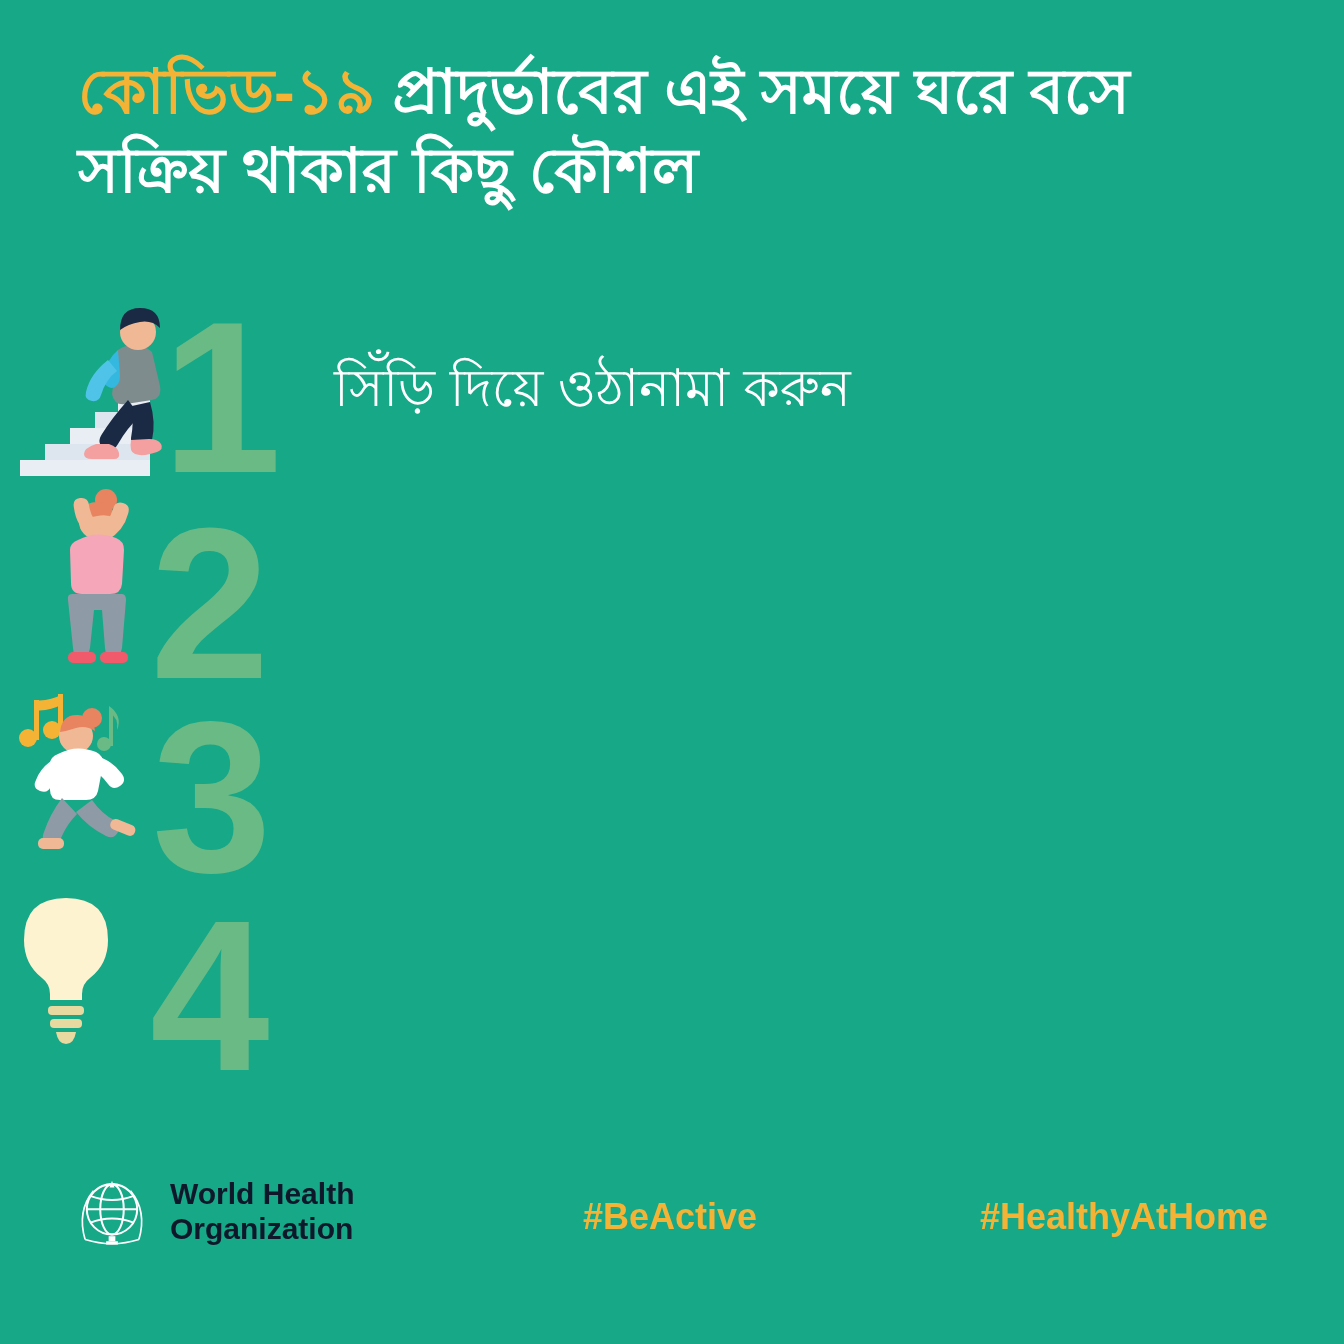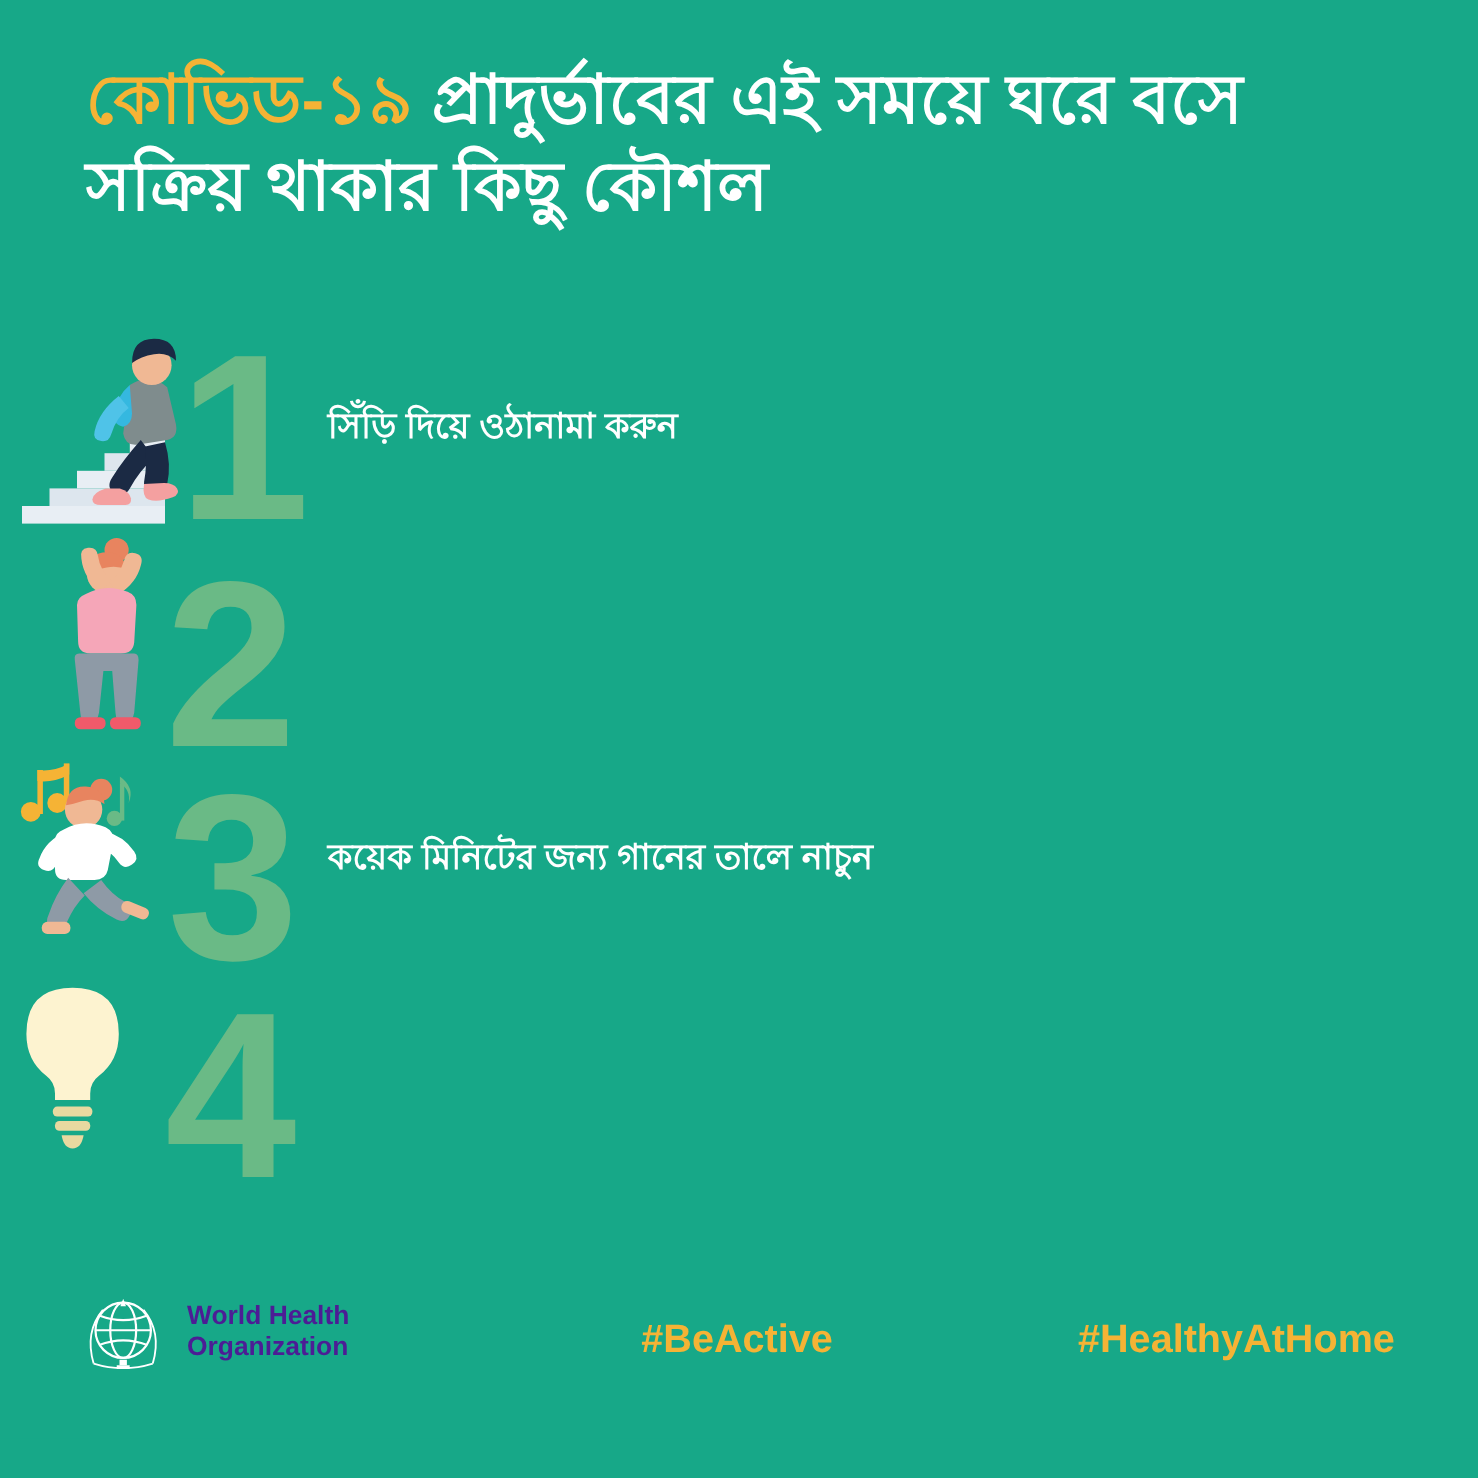--- a/index.html
+++ b/index.html
@@ -52,24 +52,25 @@
     height: 196px;
   }
   .item-art {
     position: relative;
     width: 290px;
     min-width: 290px;
     height: 196px;
   }
   .item-text {
     color: #ffffff;
-    font-size: 32px;
+    font-size: 52px;
     line-height: 1.35;
-    font-weight: bold;
+    font-weight: normal;
     padding-left: 8px;
+    margin-left: 36px;
   }
 
   
   .numeral {
     position: absolute;
     font-size: 215px;
     font-weight: bold;
     color: #6aba86;
     line-height: 1;
     left: 150px;
@@ -97,22 +98,22 @@
   .who-logo {
     position: absolute;
     left: 70px;
     top: 0;
     display: flex;
     align-items: center;
     height: 90px;
   }
   .who-mark { width: 84px; height: 84px; }
   .who-text {
-    color: #4c1d95;
-    font-size: 24px;
+    color: #0f172a;
+    font-size: 30px;
     font-weight: bold;
     line-height: 1.18;
     margin-left: 16px;
     white-space: pre-line;
   }
   .hashtag {
     position: absolute;
     color: #f5b335;
     font-size: 36px;
     font-weight: bold;
@@ -212,21 +213,20 @@
           <path d="M60 74 q-18 8 -24 24 q-4 8 4 11 q8 3 11 -5 q5 -12 16 -18 z" fill="#ffffff"></path>
           <path d="M96 74 q16 4 26 18 q5 7 -2 12 q-7 5 -12 -2 q-7 -10 -17 -14 z" fill="#ffffff"></path>
 
           <path d="M62 116 q-12 16 -18 34 q-4 9 5 12 q9 3 12 -6 q6 -14 16 -24 z" fill="#8e9aa6"></path>
           <path d="M92 118 q10 14 22 20 q8 4 4 12 q-4 8 -12 4 q-18 -9 -30 -24 z" fill="#8e9aa6"></path>
 
           <rect x="38" y="156" width="26" height="11" rx="5" fill="#f0b894"></rect>
           <rect x="110" y="140" width="26" height="11" rx="5" fill="#f0b894" transform="rotate(22 123 145)"></rect>
         </svg>
       </div>
-      <div class="item-text">কয়েক মিনিটের জন্য গানের তালে নাচুন</div>
     </div>
 
     <div class="item">
       <div class="item-art">
         <div class="numeral n4">4</div>
         <svg class="art" viewBox="0 0 290 196">
           <path d="M108 62 q0 -42 -42 -42 q-42 0 -42 42 q0 24 18 38 q8 6 8 16 l0 6 l32 0 l0 -6 q0 -10 8 -16 q18 -14 18 -38 z" fill="#fdf3d0"></path>
           <rect x="48" y="128" width="36" height="9" rx="4" fill="#e8d9a0"></rect>
           <rect x="50" y="141" width="32" height="9" rx="4" fill="#e8d9a0"></rect>
           <path d="M56 154 l20 0 q-2 12 -10 12 q-8 0 -10 -12 z" fill="#e8d9a0"></path>

